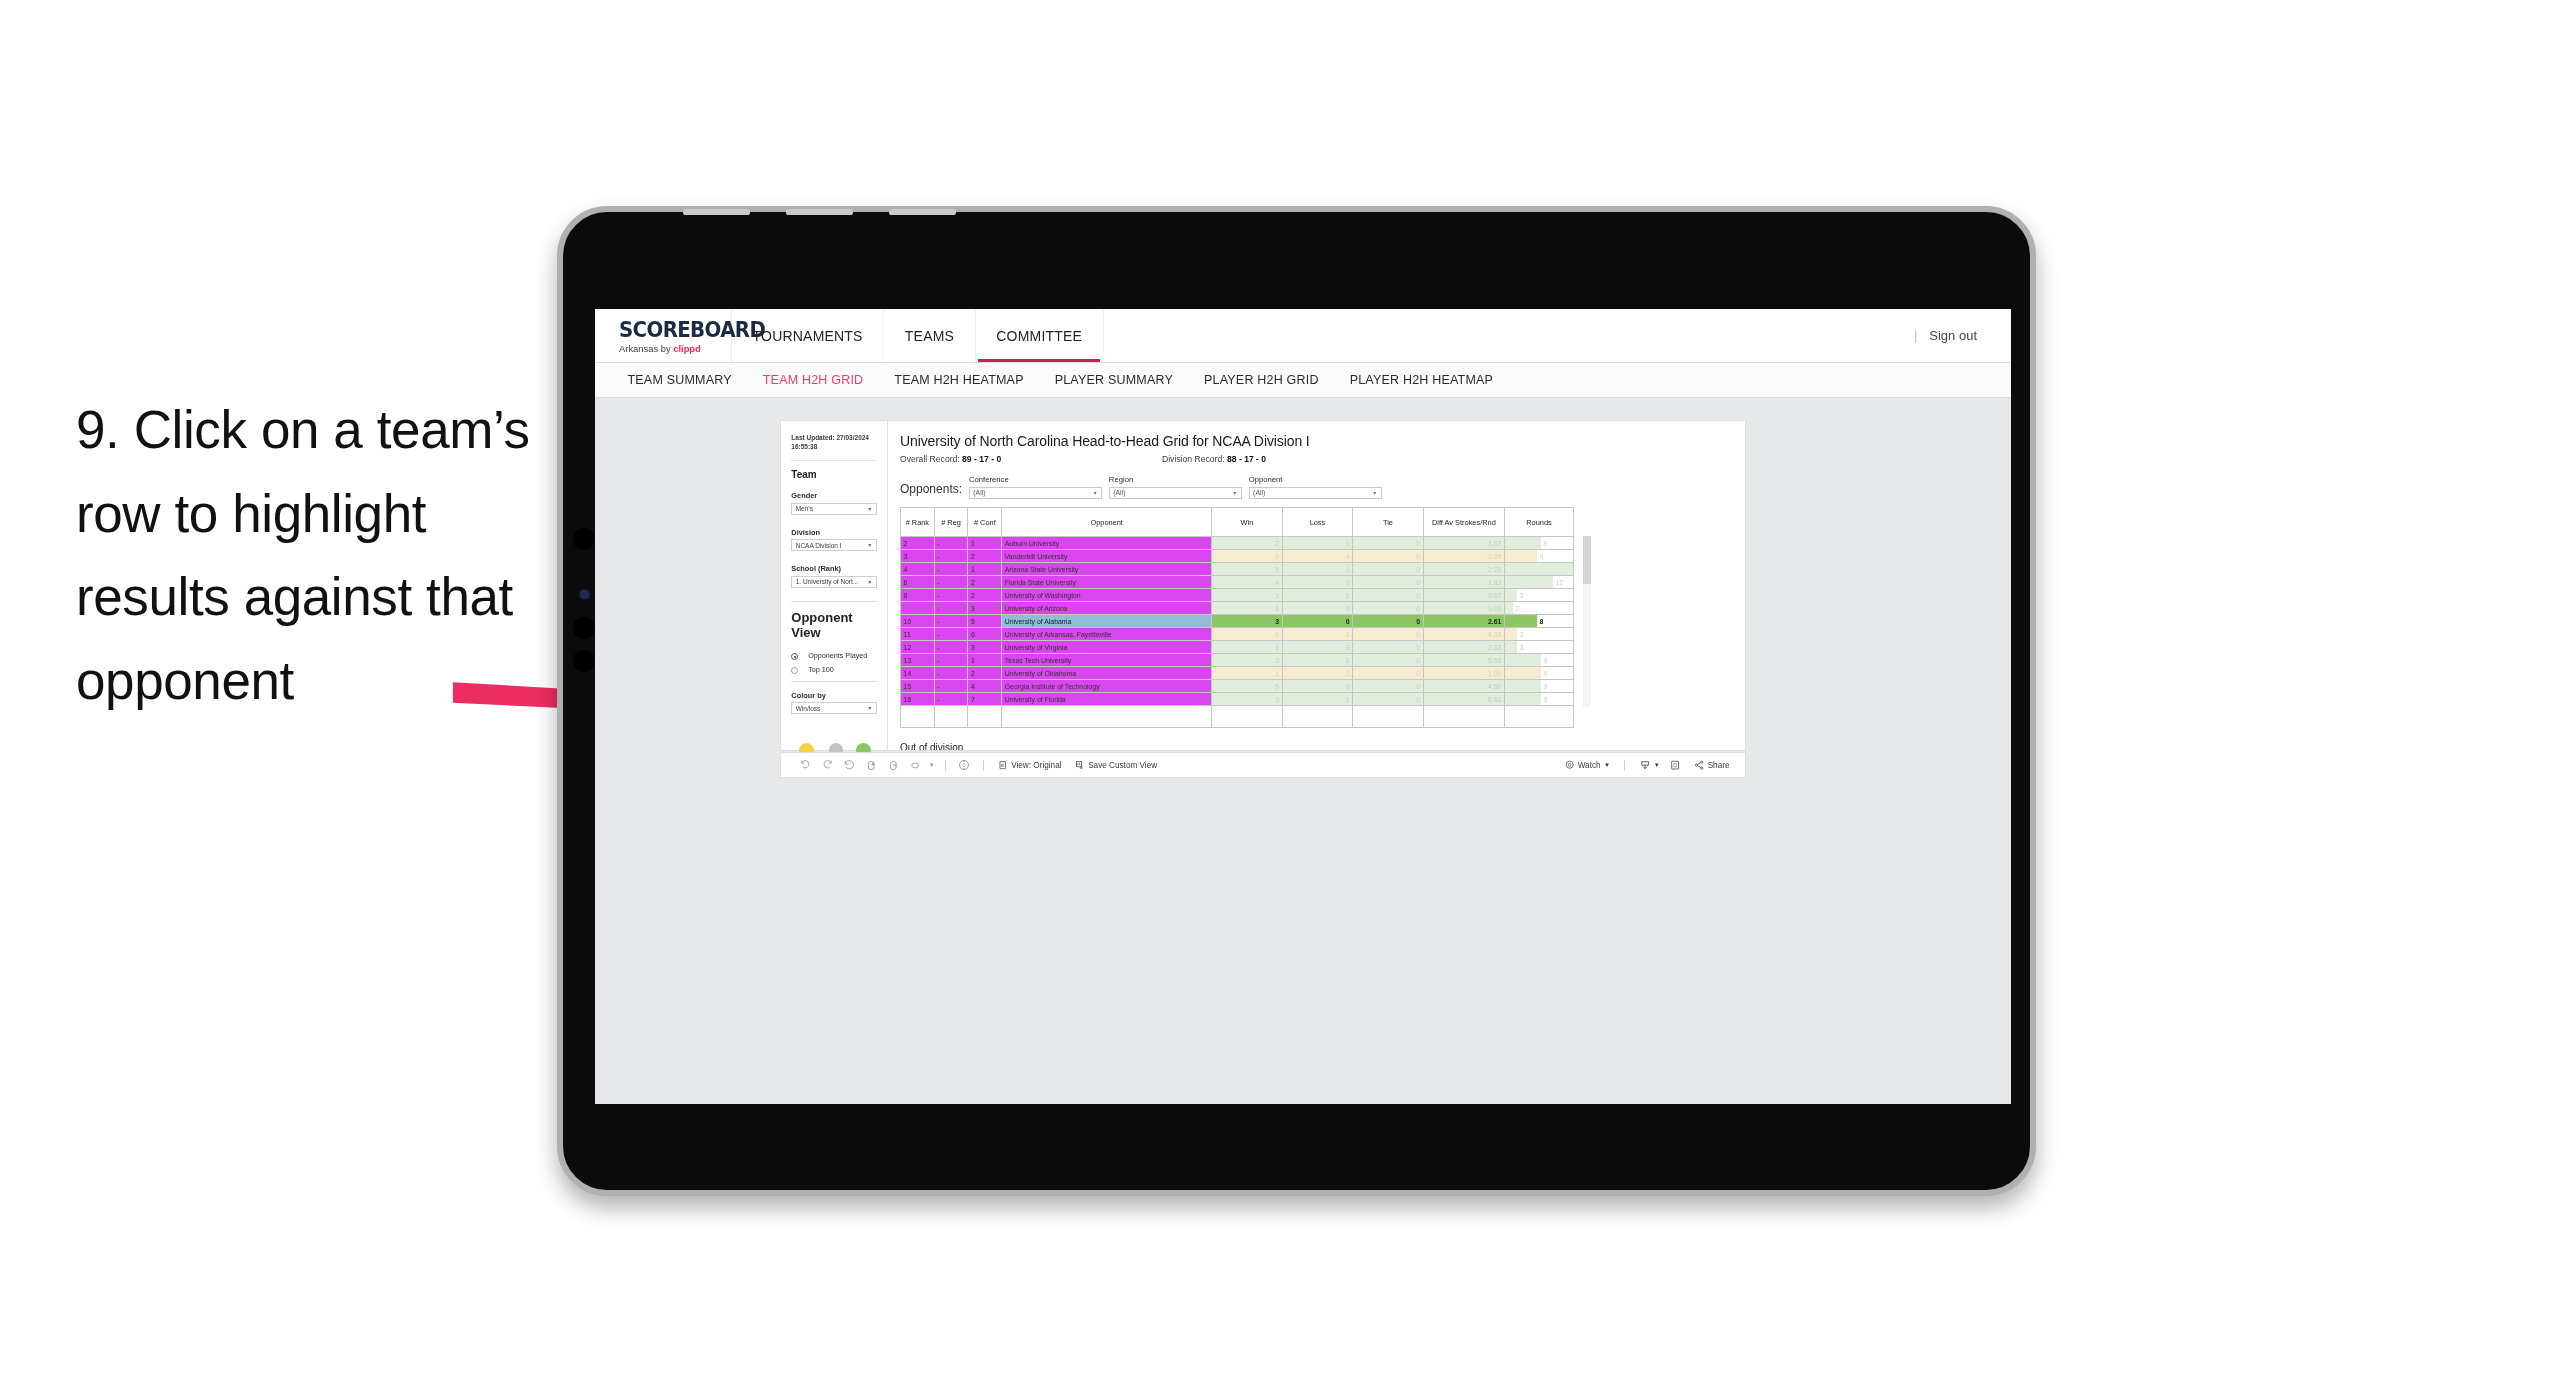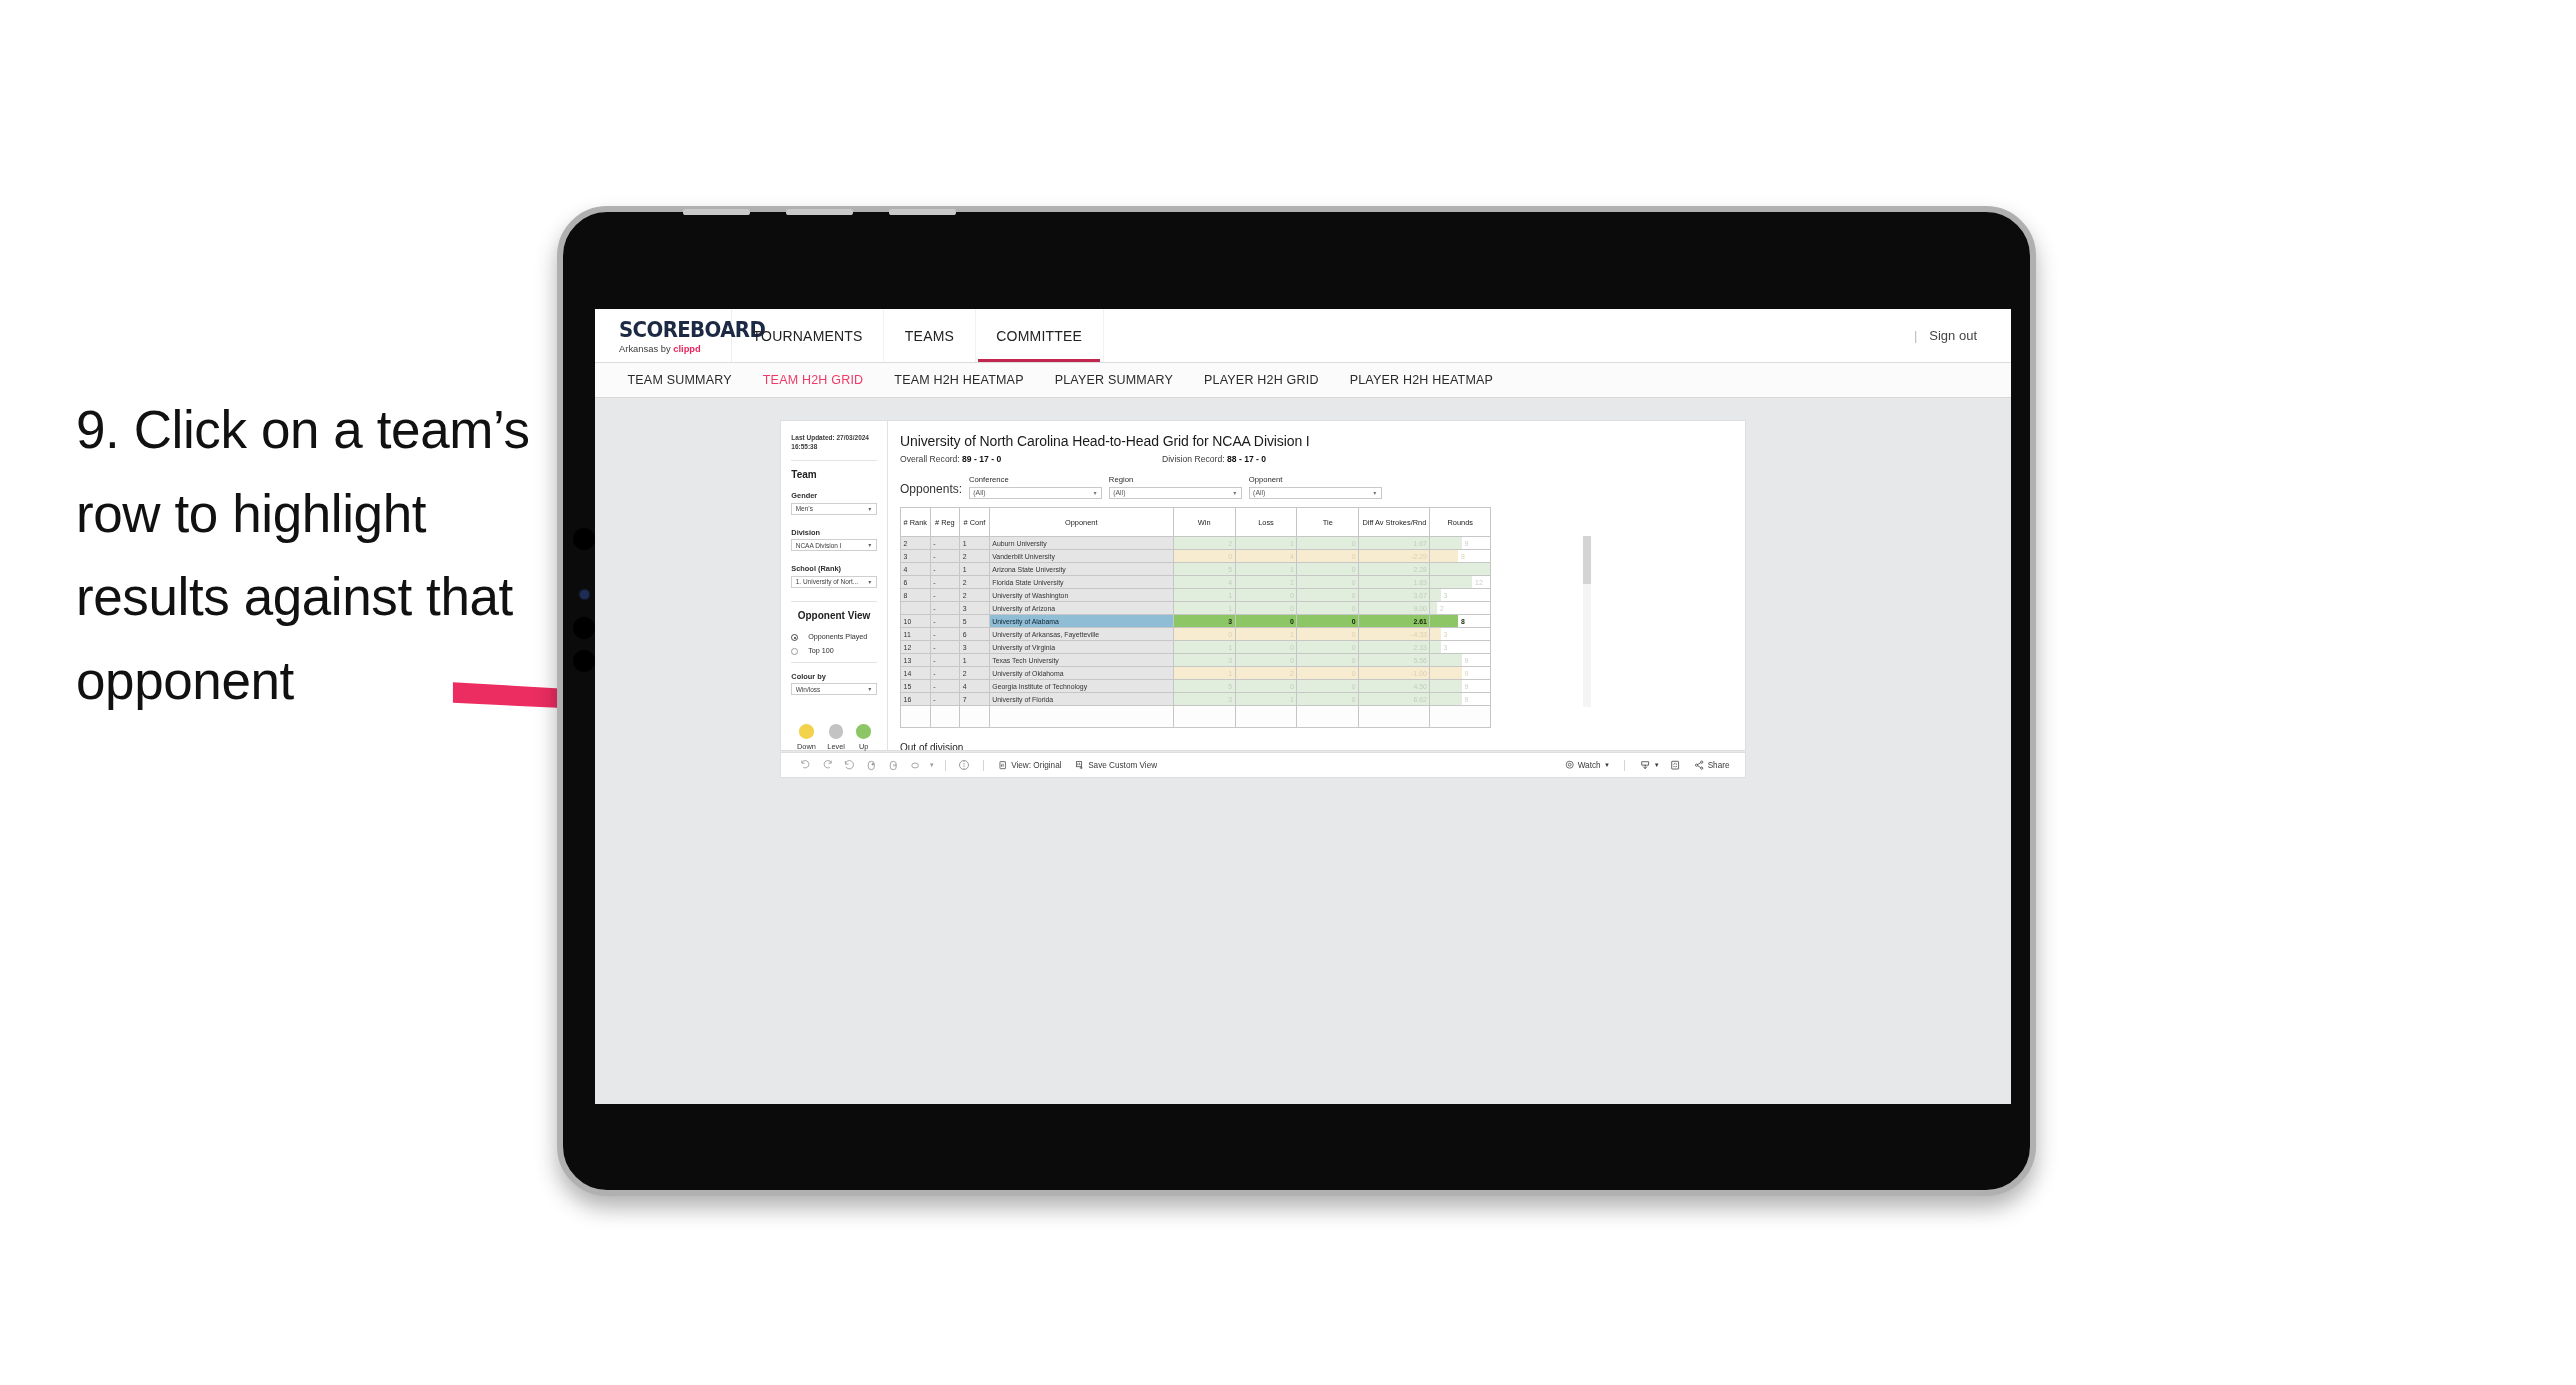--- a/index.html
+++ b/index.html
@@ -151,21 +151,21 @@
   }
   .side-updated {
     font-size: 6.5px; color: #3b3b3b; line-height: 1.45;
     font-weight: 600;
   }
   .side-rule { height: 0.9px; background: #e3e3e3; margin: 7.7px 0 8.6px 0; }
   .side-h {
     font-size: 10px; font-weight: 700; color: #222222;
     margin-bottom: 11px;
   }
-  .side-h.center { text-align: center; font-size: 10px; }
+  .side-h.center { text-align: left; font-size: 13px; }
   .field-label {
     font-size: 7.4px; font-weight: 700; color: #2e2e2e;
     margin-bottom: 2.6px;
   }
   .select-box {
     height: 12px; border: 0.9px solid #cfcfcf; background: #ffffff;
     display: flex; align-items: center;
     padding: 0 3.4px;
     font-size: 6.5px; color: #3d3d3d;
     position: relative;
@@ -232,23 +232,23 @@
     font-size: 6.9px; color: #555555; position: relative;
   }
   .filter-select .caret {
     position: absolute; right: 3.4px; top: 50%;
     transform: translateY(-50%); font-size: 5.2px; color: #777777;
   }
 
   
   #grid-wrap { position: relative; width: 691px; }
   table.grid {
-    border-collapse: collapse; width: 591px;
+    border-collapse: collapse; width: 674px;
     font-size: 6.9px; table-layout: fixed;
-    background: #e5e5e5;
+    background: #d946ef;
   }
   table.grid th, table.grid td {
     border: 0.9px solid #c6c6c6;
     padding: 0 2.6px; height: 13px;
     color: #333333; overflow: hidden; white-space: nowrap;
   }
   table.grid thead th {
     background: #ffffff; font-weight: 400;
     text-align: center; height: 29px;
     font-size: 7.4px; color: #222222; vertical-align: middle;

